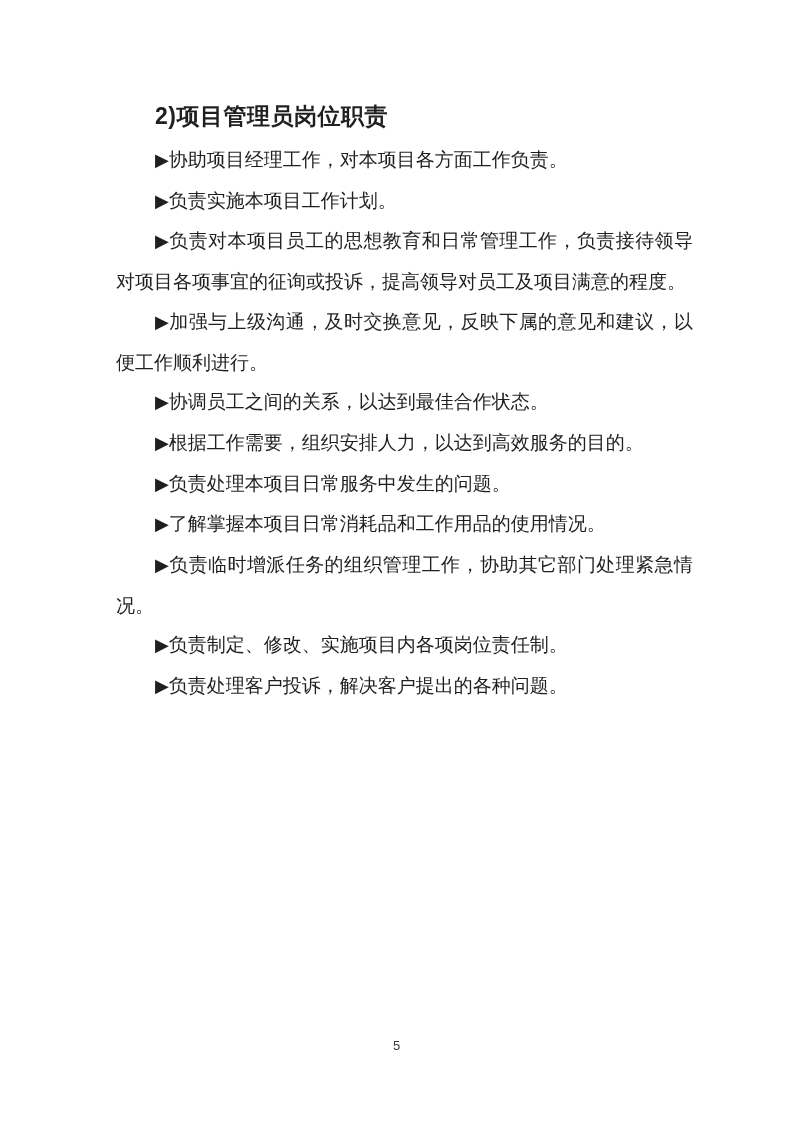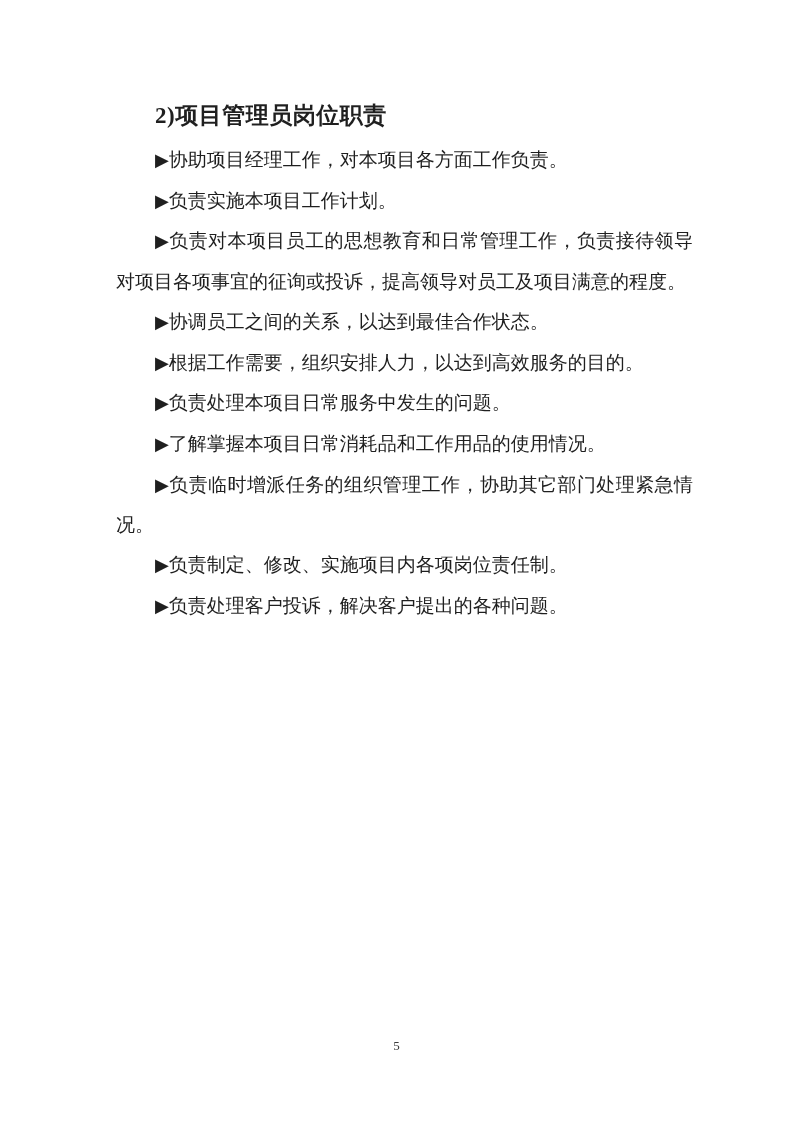--- a/index.html
+++ b/index.html
@@ -6,21 +6,21 @@
     margin: 0;
     padding: 0;
     background: #ffffff;
   }
   .page {
     position: relative;
     width: 793px;
     height: 1122px;
     background: #ffffff;
     overflow: hidden;
-    font-family: Liberation Serif, serif;
+    font-family: Liberation Sans, sans-serif;
     color: #1f1f1f;
   }
   .content {
     position: absolute;
     left: 116px;
     top: 0;
     width: 577px;
   }
   .heading {
     margin: 0;
@@ -66,20 +66,21 @@
 
         <p class="para"><span class="bullet">▶</span><span>协助项目经理工作，对本项目各方面工作负责。</span></p>
 
         <p class="para"><span class="bullet">▶</span><span>负责实施本项目工作计划。</span></p>
 
 
         <p class="para"><span class="bullet">▶</span><span>负责对本项目员工的思想教育和日常管理工作，负责接待领导对项目各项事宜的征询或投诉，提高领导对员工及项目满意的程度。</span></p>
 
 
 
+        <p class="para"><span class="bullet">▶</span><span>加强与上级沟通，及时交换意见，反映下属的意见和建议，以便工作顺利进行。</span></p>
 
         <p class="para"><span class="bullet">▶</span><span>协调员工之间的关系，以达到最佳合作状态。</span></p>
 
         <p class="para"><span class="bullet">▶</span><span>根据工作需要，组织安排人力，以达到高效服务的目的。</span></p>
 
 
         <p class="para"><span class="bullet">▶</span><span>负责处理本项目日常服务中发生的问题。</span></p>
 
         <p class="para"><span class="bullet">▶</span><span>了解掌握本项目日常消耗品和工作用品的使用情况。</span></p>
 

